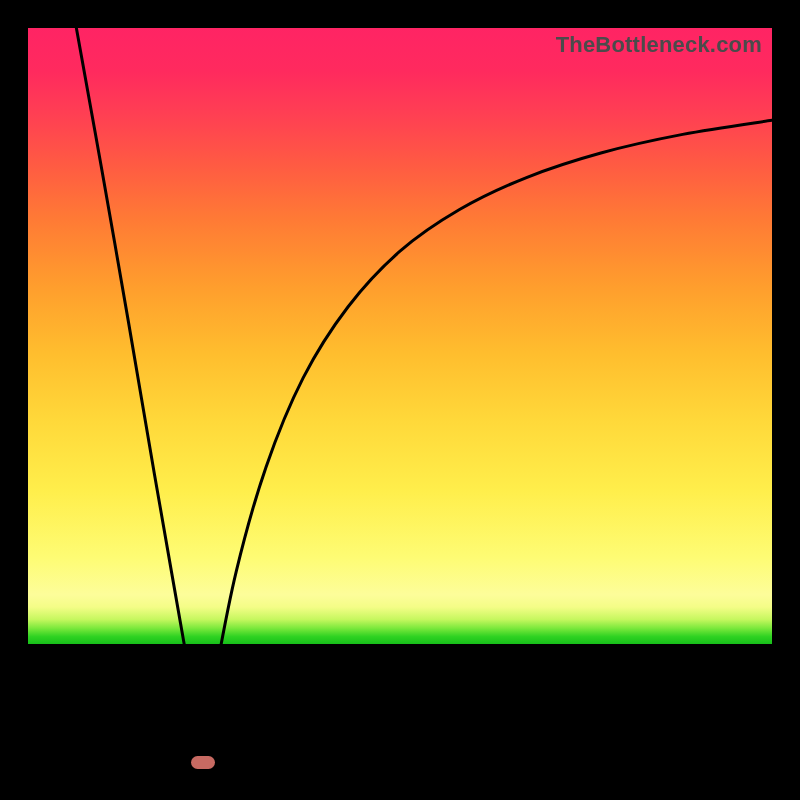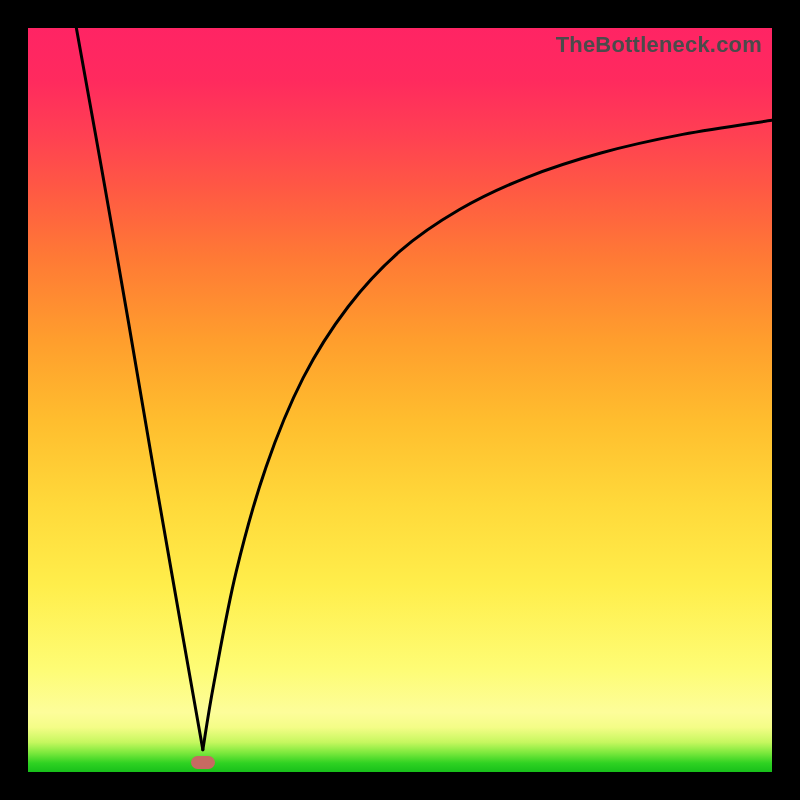--- a/index.html
+++ b/index.html
@@ -15,21 +15,21 @@
     position: relative;
     width: 800px;
     height: 800px;
     background: #000;
   }
   .plot {
     position: absolute;
     left: 28px;
     top: 28px;
     width: 744px;
-    height: 744px;
+    height: 616px;
     background: linear-gradient(to top,
       #17c01a 0%,
       #2fd222 1.2%,
       #7de93d 2.6%,
       #c6f75f 4.0%,
       #f4fd87 6.0%,
       #fdfd9a 8.0%,
       #fefc74 14%,
       #ffee4b 25%,
       #ffd93a 36%,

